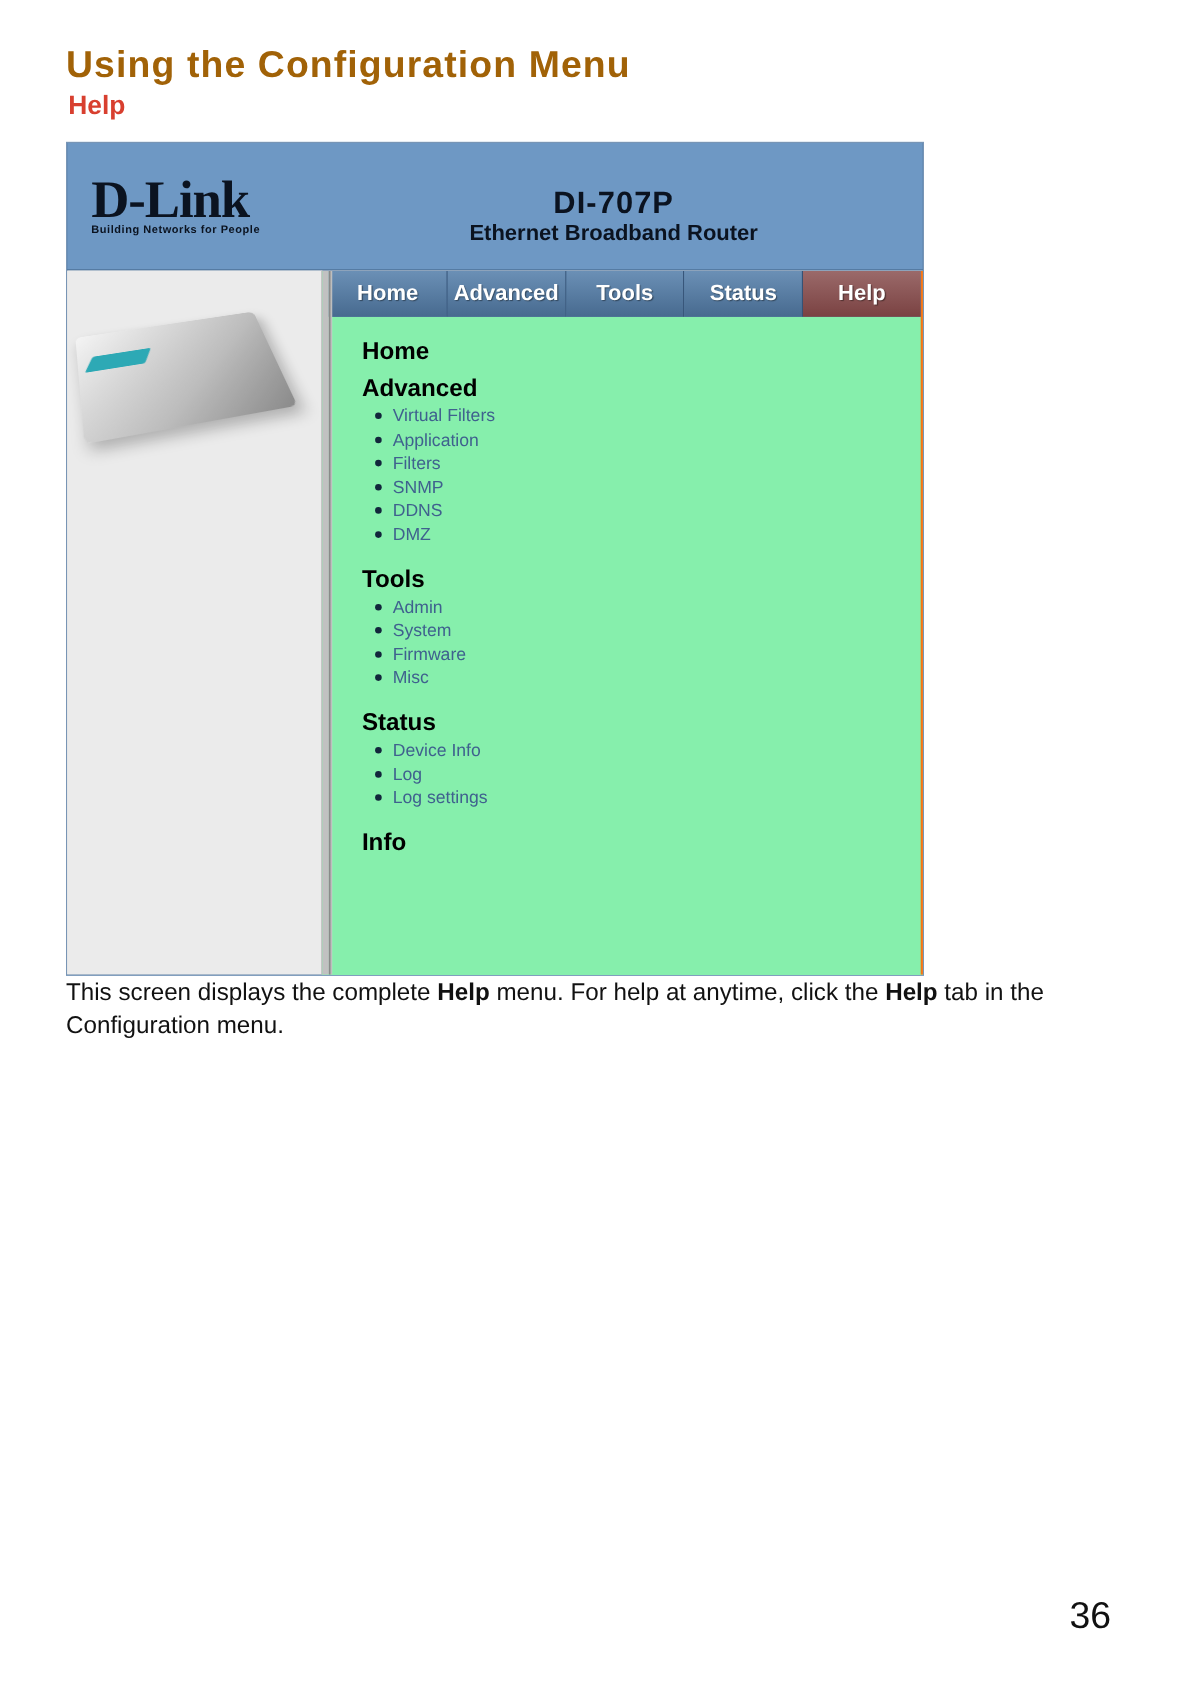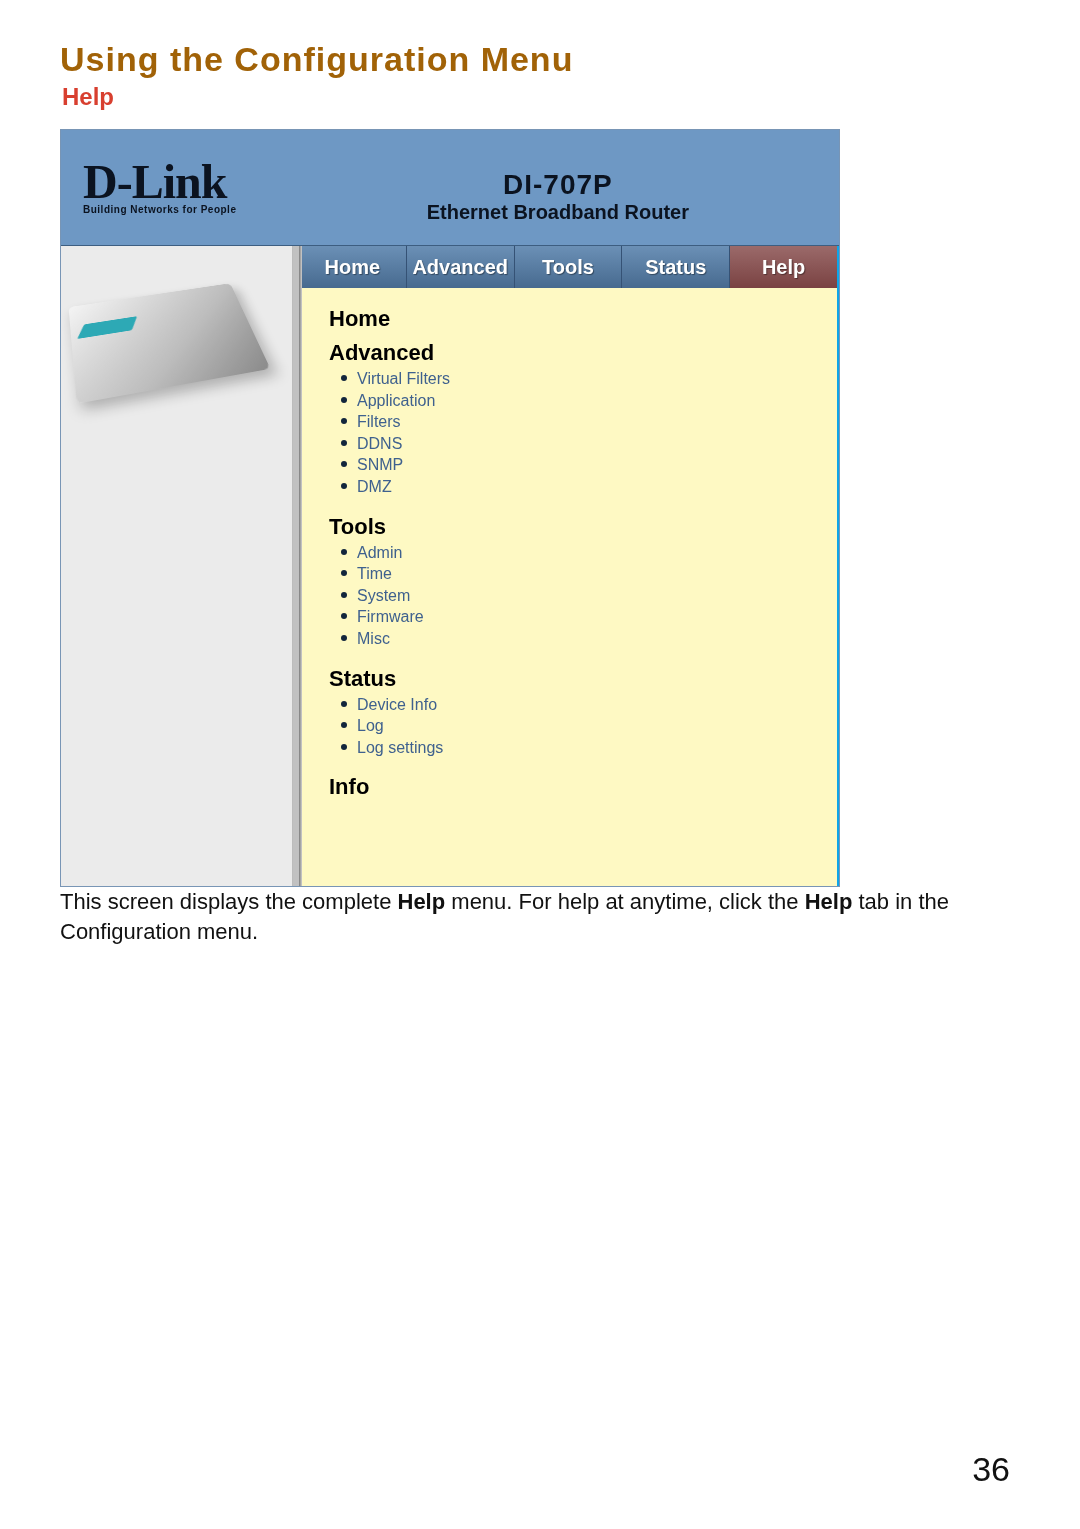--- a/index.html
+++ b/index.html
@@ -101,22 +101,22 @@
   .router-img::after{
     content:"";
     position:absolute;
     top:28px;left:10px;width:55px;height:18px;
     background:#2da9b5;
     transform:skewX(-25deg);
     border-radius:2px;
   }
   .main {
     flex: 1;
-    background: #fef9c3;
-    border-right: 2px solid #0ea5e9;
+    background: #86efac;
+    border-right: 2px solid #f97316;
     position: relative;
     border-left: 6px solid #c1c1c1;
   }
   .main::before{
     content:"";position:absolute;left:0;top:0;bottom:0;width:3px;
     background:linear-gradient(to right,#7a7a7a,#d0d0d0);
   }
   .tabs {
     display: flex;
     background: #5b83ab;
@@ -217,29 +217,28 @@
 
       <div class="content">
 
         <div class="section-title">Home</div>
 
         <div class="section-title">Advanced</div>
         <ul class="menu">
           <li>Virtual Filters</li>
           <li>Application</li>
           <li>Filters</li>
+          <li>SNMP</li>
           <li>DDNS</li>
-          <li>SNMP</li>
           <li>DMZ</li>
         </ul>
 
         <div class="section-title">Tools</div>
         <ul class="menu">
           <li>Admin</li>
-          <li>Time</li>
           <li>System</li>
           <li>Firmware</li>
           <li>Misc</li>
         </ul>
 
         <div class="section-title">Status</div>
         <ul class="menu">
           <li>Device Info</li>
           <li>Log</li>
           <li>Log settings</li>

